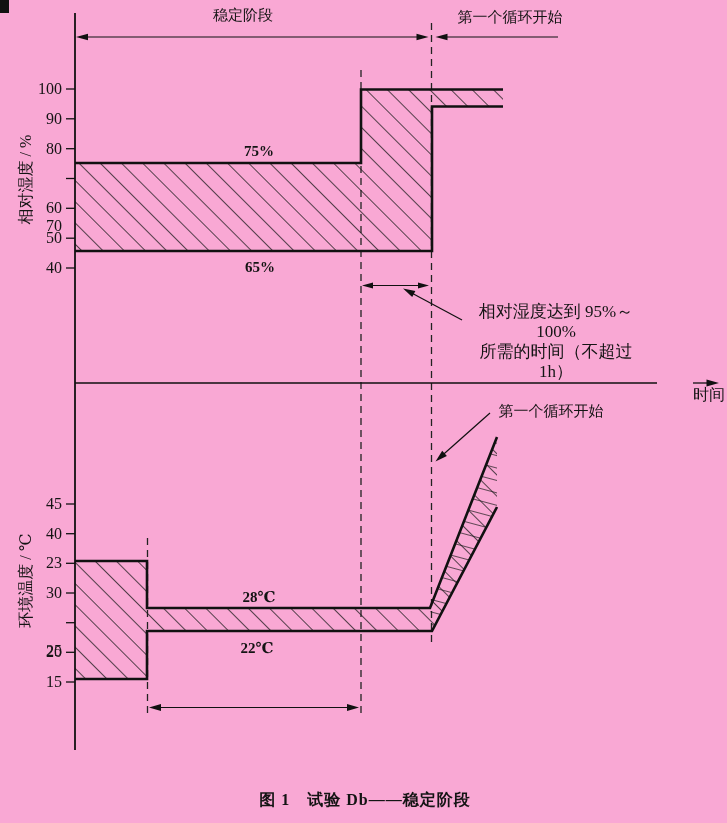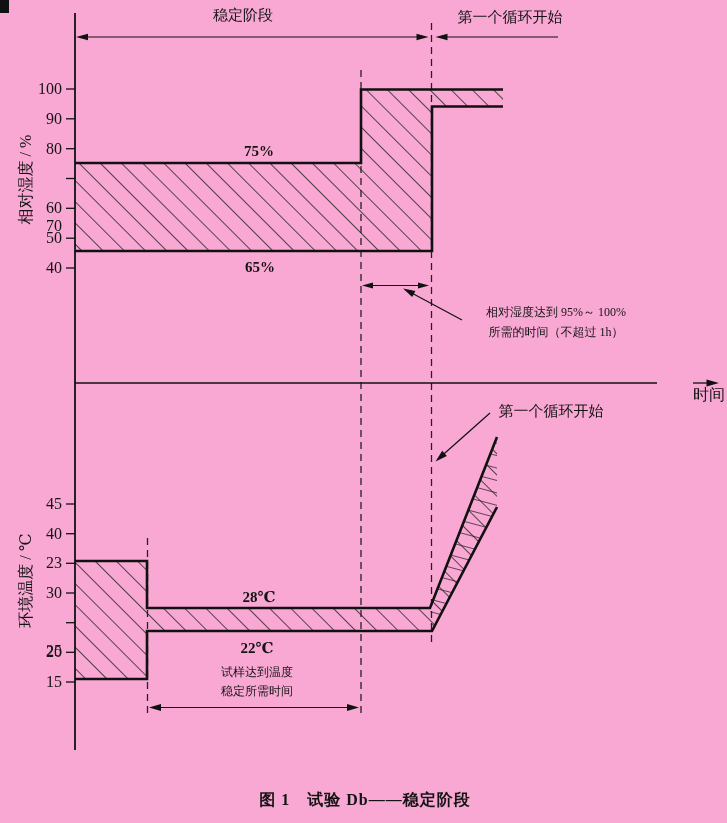--- a/index.html
+++ b/index.html
@@ -6,21 +6,21 @@
   .stage{
     position:relative;width:727px;height:823px;background:#f9a8d4;
     font-family:"Liberation Serif","DejaVu Serif",serif;color:#141414;overflow:hidden;
   }
   .lbl{position:absolute;white-space:nowrap;font-size:15px;line-height:18px;color:#141414;}
   .ctr{transform:translateX(-50%);}
   .tick{position:absolute;left:28px;width:34px;height:20px;line-height:20px;
         text-align:right;font-size:16px;color:#141414;}
   .vlabel{position:absolute;width:150px;text-align:center;font-size:16px;
           transform:rotate(-90deg);transform-origin:center;}
-  .note{position:absolute;font-size:12px;line-height:20px;text-align:center;}
+  .note{position:absolute;font-size:17px;line-height:20px;text-align:center;}
   .bold{font-weight:700;}
   .caption{position:absolute;font-size:16px;font-weight:700;letter-spacing:1px;}
   svg{position:absolute;left:0;top:0;}
 </style>
 </head>
 <body>
 
 <div class="stage">
 
   <svg width="727" height="823" viewBox="0 0 727 823">
@@ -137,20 +137,16 @@
 
   <div class="note ctr" style="left:556px;top:302px;">
     <div>相对湿度达到 95%～ 100%</div>
     <div>所需的时间（不超过 1h）</div>
   </div>
 
   <div class="lbl ctr" style="left:709px;top:386px;font-size:16px;">时间</div>
 
   <div class="lbl ctr" style="left:551px;top:402px;">第一个循环开始</div>
 
-  <div class="note ctr" style="left:257px;top:663px;line-height:19px;">
-    <div>试样达到温度</div>
-    <div>稳定所需时间</div>
-  </div>
 
   <div class="caption ctr" style="left:365px;top:790px;">图 1　试验 Db——稳定阶段</div>
 
 </div>
 
 </body></html>

